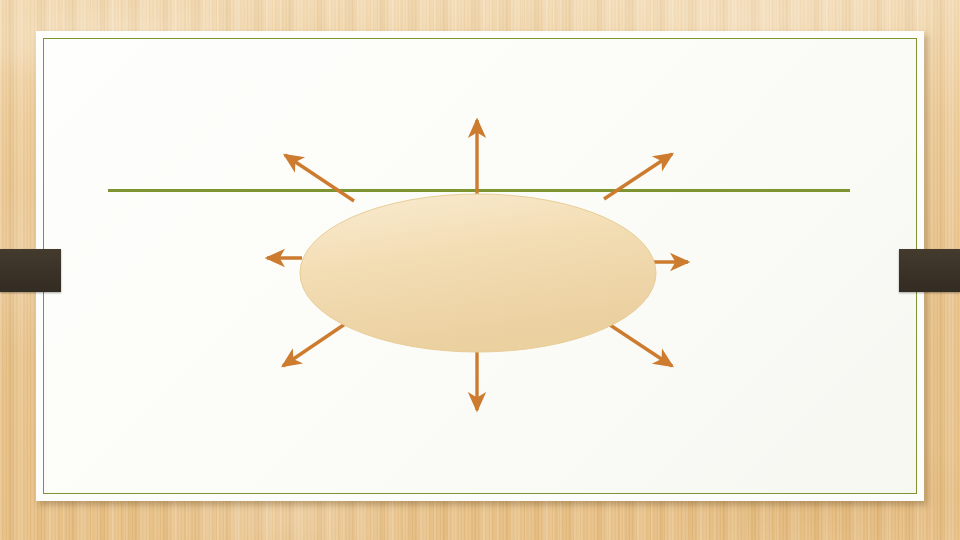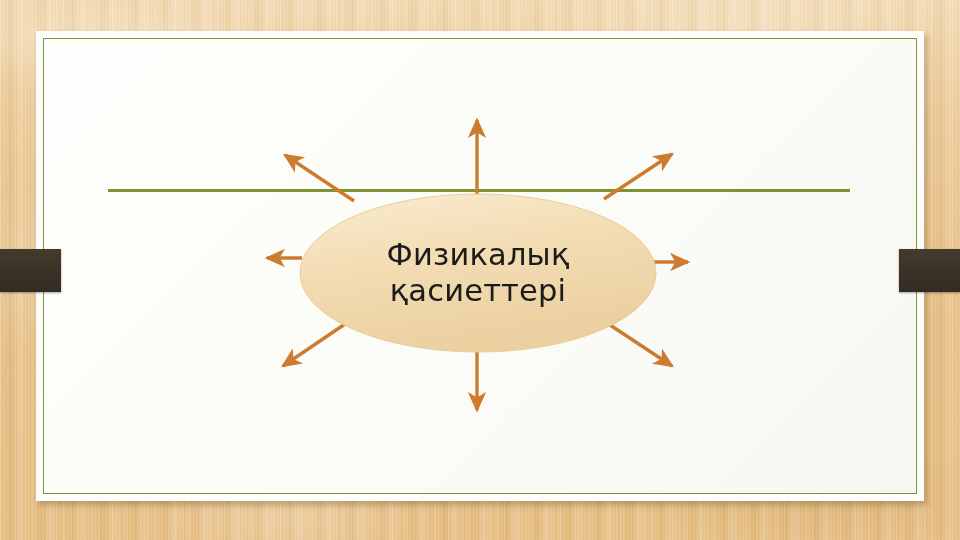--- a/index.html
+++ b/index.html
@@ -175,17 +175,15 @@
         <line x1="348" y1="322" x2="283" y2="366"></line>
 
         <line x1="604" y1="321" x2="672" y2="366"></line>
 
         <line x1="477" y1="350" x2="477" y2="410"></line>
       </g>
 
       <ellipse cx="478" cy="273" rx="178" ry="79" fill="url(#ellipseFill)" stroke="#e9cd95" stroke-width="1"></ellipse>
     </svg>
 
-    <div class="ellipse-label">Физикалық
-қасиеттері</div>
   </div>
 
 </div>
 
 </body></html>

